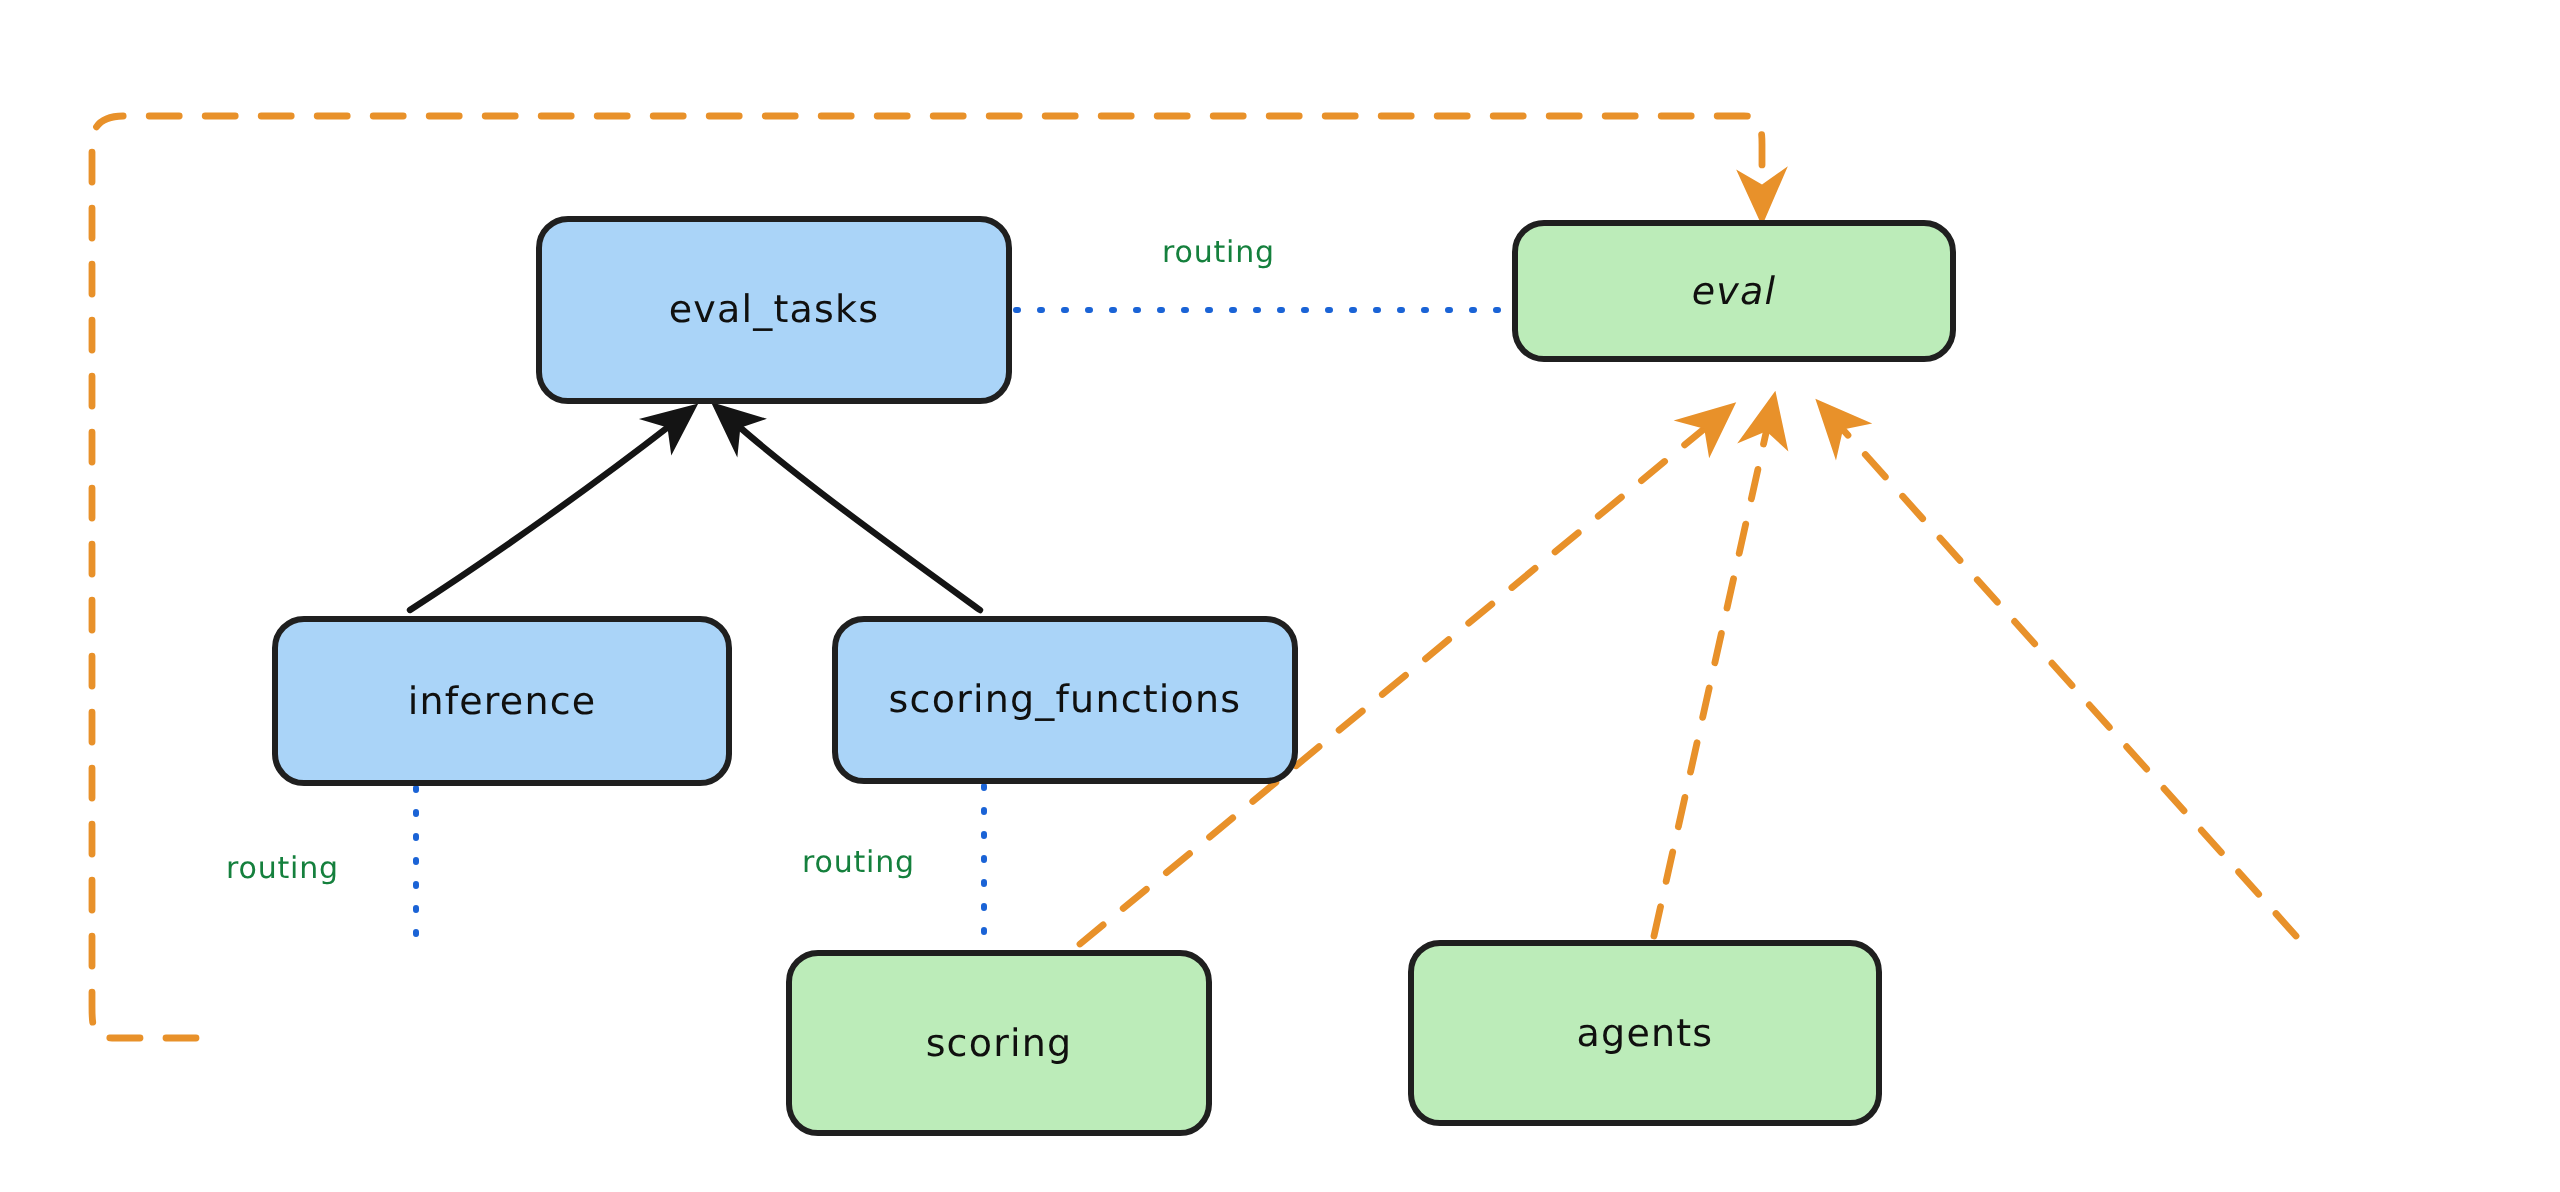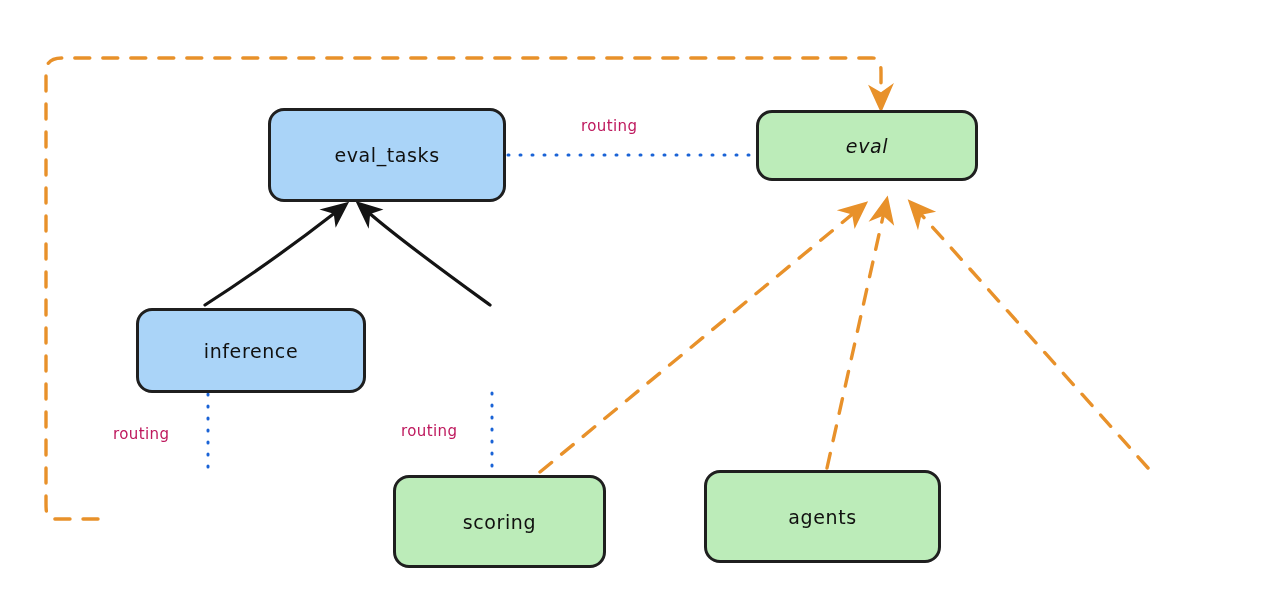--- a/index.html
+++ b/index.html
@@ -48,21 +48,21 @@
     background: #aad4f8;
     margin-left: 36px;
   }
   .node.provider {
     background: #bcecb9;
   }
   .edge-label {
     position: absolute;
     font-family: "DejaVu Sans", sans-serif;
     font-size: 15px;
-    color: #be185d;
+    color: #15803d;
     letter-spacing: 0.4px;
     white-space: nowrap;
     z-index: 4;
     background: #ffffff;
     padding: 0 3px;
   }
 </style>
 </head>
 <body>
 
@@ -114,20 +114,23 @@
   </div>
 
   <div class="node provider" style="left:756px; top:110px; width:222px; height:71px;font-style:italic;">
     <span class="node-label">eval</span>
   </div>
 
   <div class="node api" style="left:100px; top:308px; width:230px; height:85px;">
     <span class="node-label">inference</span>
   </div>
 
+  <div class="node api" style="left:380px; top:308px; width:233px; height:84px;">
+    <span class="node-label">scoring_functions</span>
+  </div>
 
 
   <div class="node provider" style="left:393px; top:475px; width:213px; height:93px;">
     <span class="node-label">scoring</span>
   </div>
 
   <div class="node provider" style="left:704px; top:470px; width:237px; height:93px;">
     <span class="node-label">agents</span>
   </div>
 

